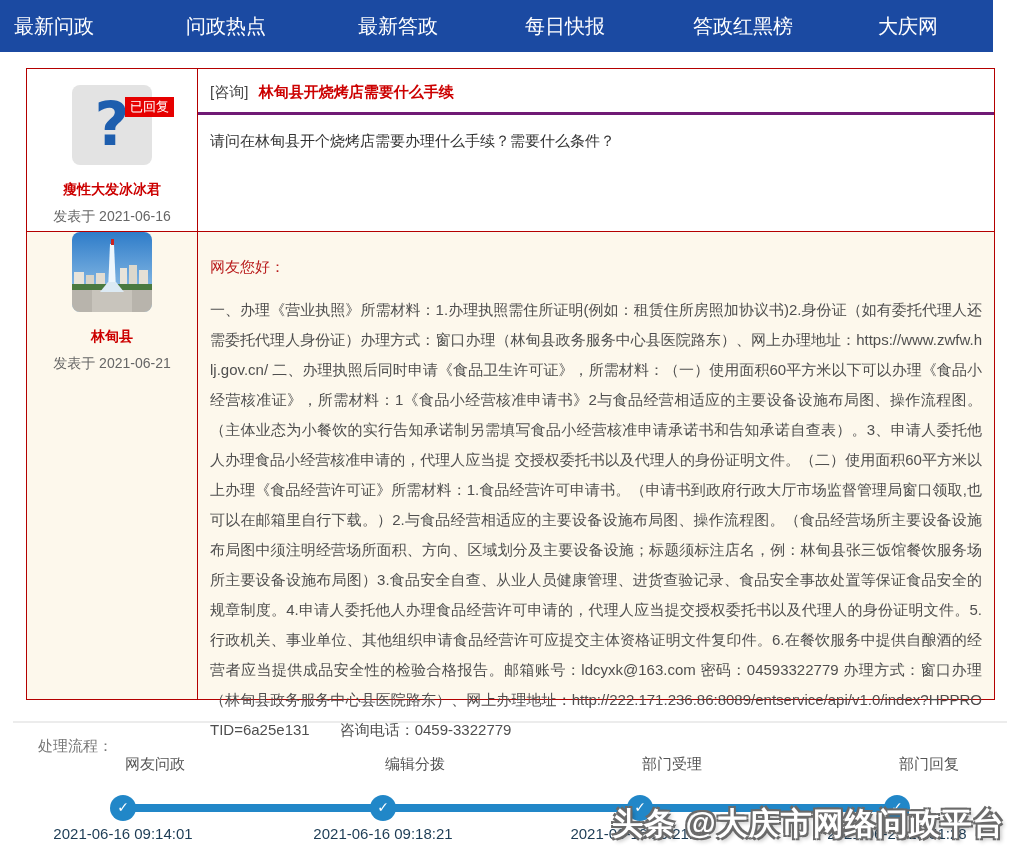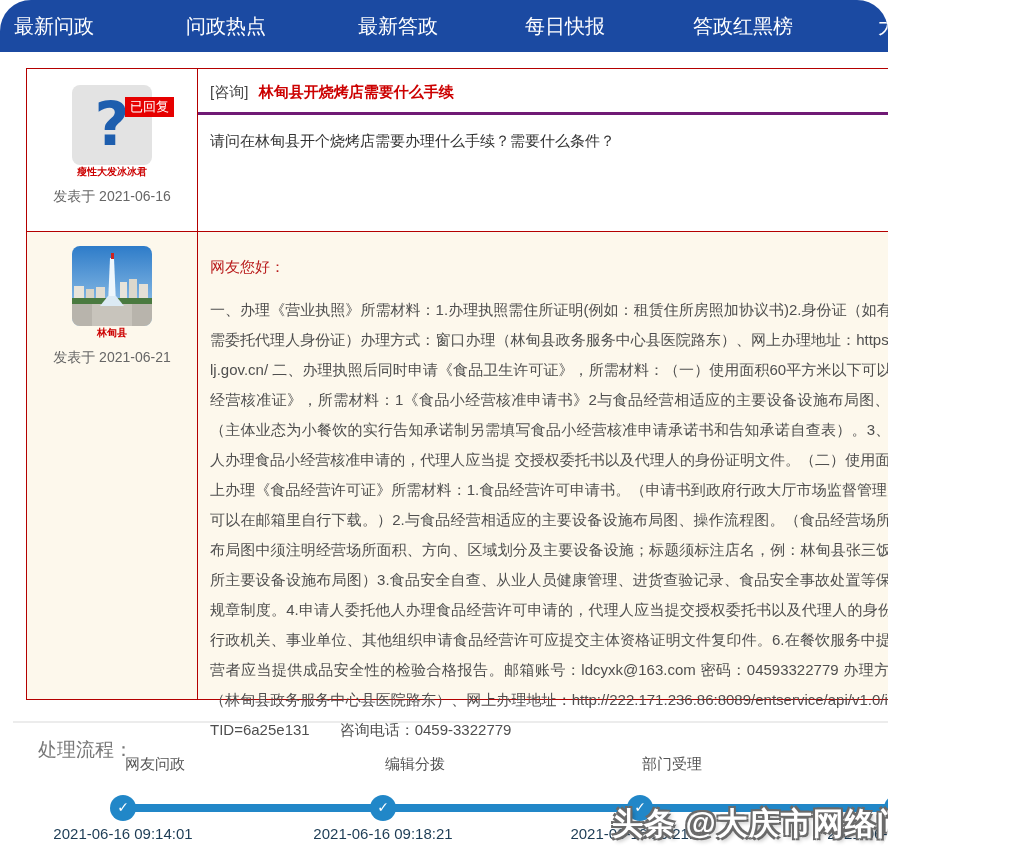--- a/index.html
+++ b/index.html
@@ -1,64 +1,64 @@
 <!DOCTYPE html>
 <html><head>
 <meta charset="utf-8">
 <style>
   * { box-sizing: border-box; }
   body { margin: 0; font-family: "Liberation Sans", "DejaVu Sans", sans-serif; }
-  .page { position: relative; width: 888px; height: 859px; background: #ffffff; overflow: hidden; border-radius: 31px; }
+  .page { position: relative; width: 1020px; height: 859px; background: #ffffff; overflow: hidden; }
 
   
   .nav { position: absolute; top: 0; left: 0; width: 993px; height: 52px; background: #1b4aa2; }
   .nav-item { position: absolute; top: 0; height: 52px; line-height: 52px; color: #ffffff; font-size: 20px; cursor: pointer; white-space: nowrap; }
   .nav-item:nth-child(1) { left: 14px; }
   .nav-item:nth-child(2) { left: 186px; }
   .nav-item:nth-child(3) { left: 358px; }
   .nav-item:nth-child(4) { left: 525px; }
   .nav-item:nth-child(5) { left: 693px; }
   .nav-item:nth-child(6) { left: 878px; }
 
   
   .main-box { position: absolute; left: 26px; top: 68px; width: 969px; border: 1px solid #b40000; }
   .row { display: flex; }
   .left-col { flex: 0 0 171px; width: 171px; border-right: 1px solid #b40000; text-align: center; }
   .right-col { flex: 1; min-width: 0; }
   .question-row { height: 162px; background: #ffffff; }
   .answer-row { height: 468px; background: #fdf8ec; border-top: 1px solid #b40000; }
 
   .question-row .left-col { padding-top: 16px; }
-  .answer-row .left-col { padding-top: 14px; }
+  .answer-row .left-col { }
 
   .avatar-wrap { position: relative; width: 80px; margin: 0 auto; }
   .q-avatar { width: 80px; height: 80px; background: #e3e3e3; border-radius: 8px; color: #1e5eae; font-size: 60px; font-weight: bold; line-height: 78px; text-align: center; font-family: "DejaVu Sans", sans-serif; }
   .badge { position: absolute; top: 12px; right: -22px; background: #e60000; color: #ffffff; font-size: 13px; line-height: 20px; height: 20px; padding: 0 5px; white-space: nowrap; }
   .photo-avatar { width: 80px; height: 80px; margin: 0 auto; border-radius: 8px; overflow: hidden; }
   .photo-avatar svg { display: block; }
 
-  .username { margin-top: 0; color: #cc0000; font-weight: bold; font-size: 10px; }
+  .username { margin-top: 16px; color: #cc0000; font-weight: bold; font-size: 14px; }
   .date { margin-top: 9px; color: #666666; font-size: 14px; }
 
   .title-row { height: 46px; line-height: 46px; border-bottom: 3px solid #701a75; padding: 0 12px; white-space: nowrap; overflow: hidden; }
   .cat { color: #444444; font-size: 15px; margin-right: 6px; }
   .title { color: #cc0000; font-weight: bold; font-size: 15px; }
   .q-body { padding: 14px 12px; font-size: 15px; color: #333333; line-height: 24px; }
 
   .reply-col { padding: 20px 12px 0 12px; }
   .reply-heading { color: #cc0000; font-weight: bold; font-size: 15px; margin-bottom: 18px; }
   .reply-greeting { font-size: 15px; color: #b91c1c; line-height: 30px; margin-bottom: 13px; }
   .reply-body { font-size: 15px; color: #4f4f4f; line-height: 30px; text-align: justify; word-break: break-all; }
 
   
   .divider { position: absolute; top: 721px; left: 13px; width: 994px; height: 2px; background: #ececec; }
 
   
   .process { position: absolute; top: 737px; left: 0; width: 1020px; height: 122px; }
-  .process-label { position: absolute; left: 38px; top: 0; font-size: 19px; color: #777777; }
+  .process-label { position: absolute; left: 38px; top: 0; font-size: 15px; color: #777777; }
   .tl-line { position: absolute; top: 67px; left: 12.06%; width: 75.88%; height: 8px; background: #2187c8; border-radius: 4px; }
   .step { position: absolute; top: 0; width: 0; }
   .step-1 { left: 12.06%; } .step-2 { left: 37.55%; } .step-3 { left: 62.75%; } .step-4 { left: 87.94%; }
   .step-name { position: absolute; left: 2px; top: 18px; font-size: 15px; color: #555555; white-space: nowrap; }
   .tl-node { position: absolute; left: 0; top: 58px; width: 26px; height: 26px; margin-left: -13px; border-radius: 50%; background: #2187c8; color: #ffffff; }
   .tl-node::before { content: "\2713"; display: block; width: 26px; height: 26px; line-height: 25px; text-align: center; font-size: 14px; font-weight: bold; }
   .step-time { position: absolute; left: 0; top: 88px; transform: translateX(-50%); font-size: 15px; color: #1c3c55; white-space: nowrap; }
 
   
   .watermark { position: absolute; top: 803px; left: 612px; z-index: 5; font-size: 31px; font-weight: bold; letter-spacing: 1px; color: #ffffff; white-space: nowrap;

